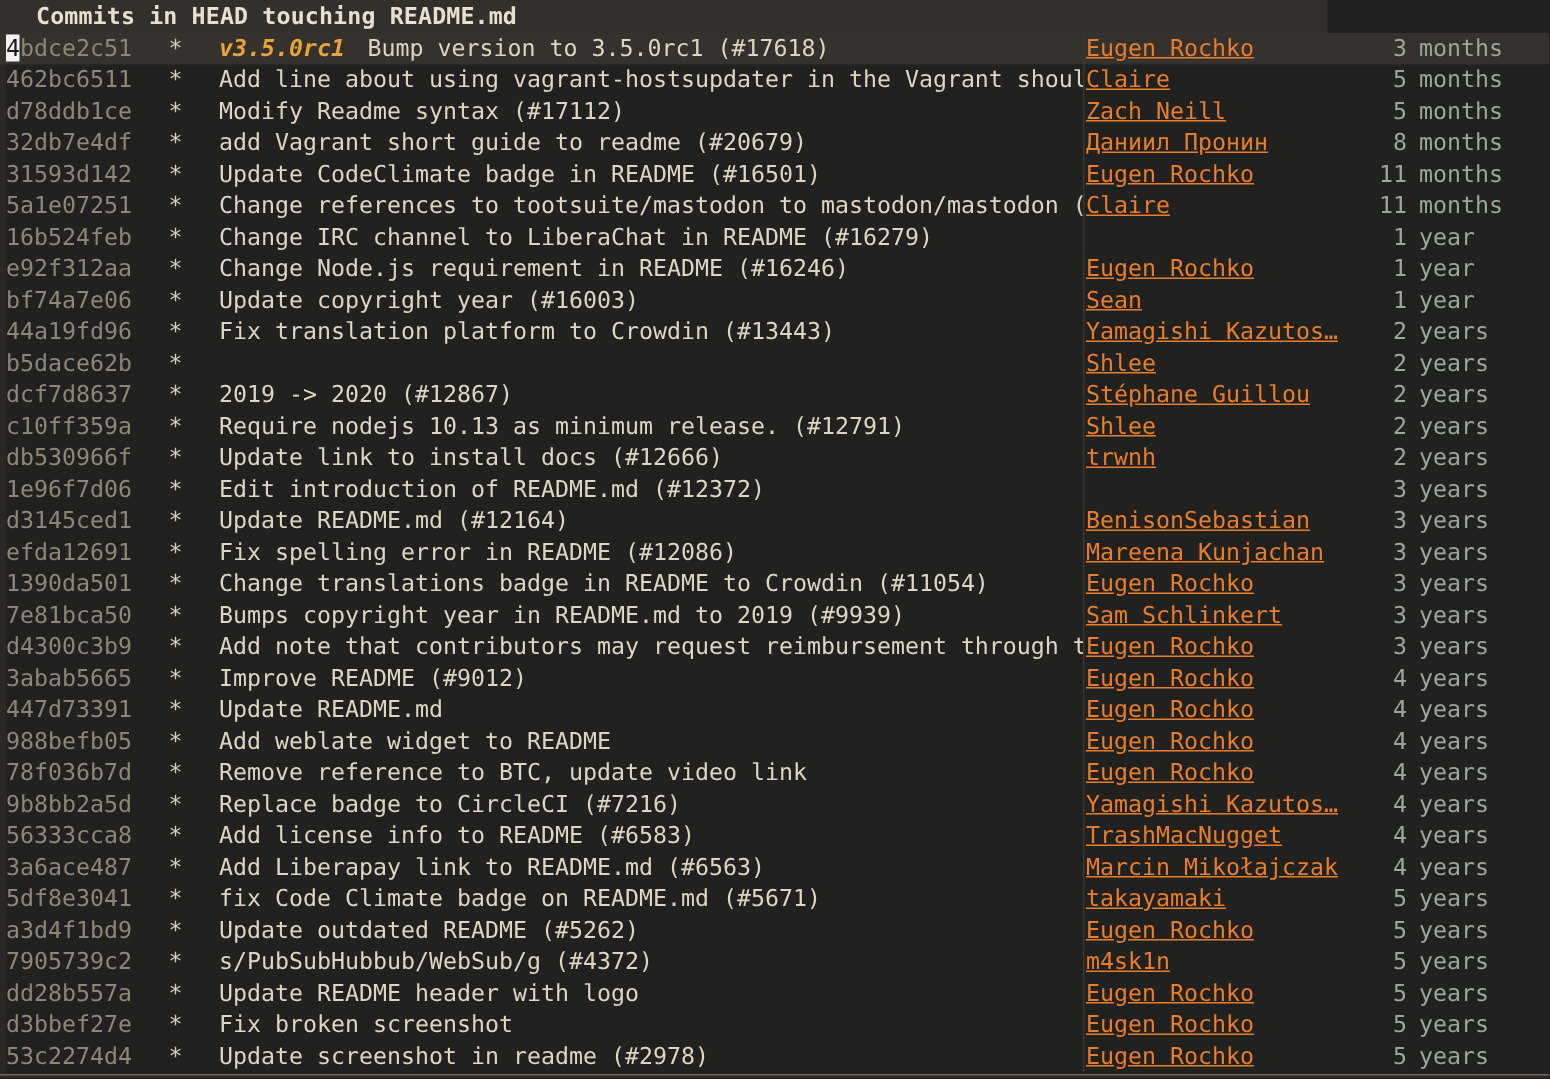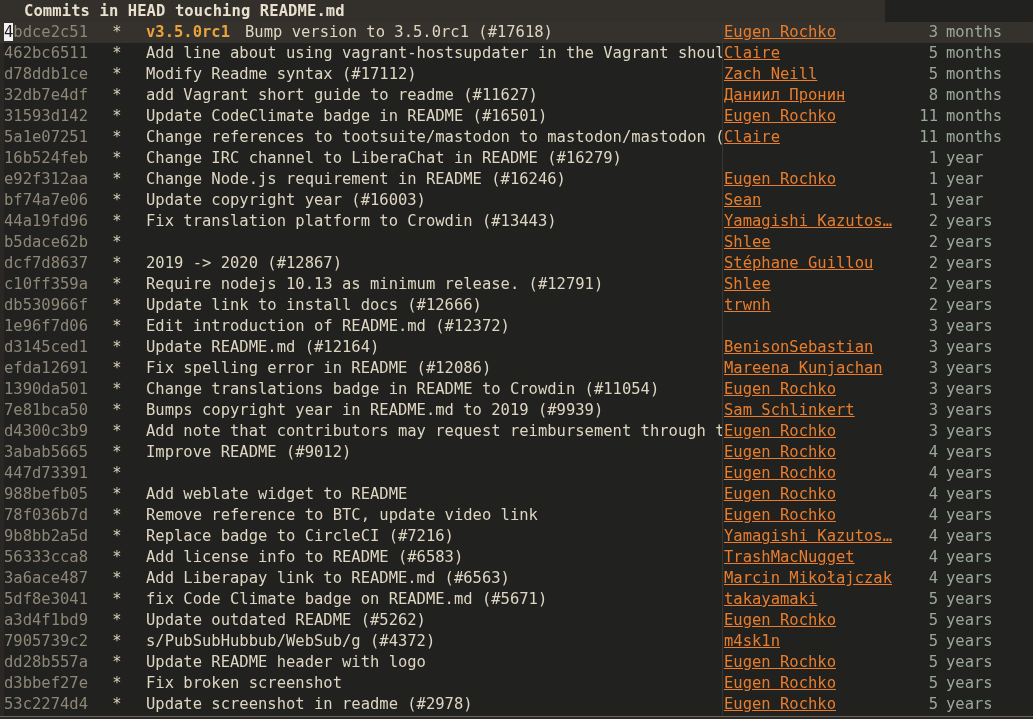--- a/index.html
+++ b/index.html
@@ -84,21 +84,21 @@
     height: 21px;
     overflow: hidden;
     white-space: pre;
     display: flex;
     align-items: center;
     gap: 15px;
   }
 
   .hash    { color: #8e8778; }
   .graph   { color: #d8cfb8; }
-  .tag     { color: #e8a33d; font-weight: bold; }
+  .tag     { color: #e8a33d; font-weight: bold; font-style: italic; }
   .msg     { color: #ded6c2; }
 
   
   .divider {
     position: absolute;
     left: 722px;
     top: 0;
     width: 1px;
     height: 21px;
     background: #3a3632;
@@ -165,39 +165,39 @@
   <div class="titlebar">
     <span class="title">Commits in HEAD touching README.md</span>
   </div>
 
   <div class="gutter"></div>
 
   <div class="rows" id="rows">
       <div class="row selected"><div class="leftpane"><span class="hash"><span class="cursor">4</span>bdce2c51</span><span class="graph"> * </span><span class="tag">v3.5.0rc1</span> <span class="msg">Bump version to 3.5.0rc1 (#17618)</span></div><div class="divider"></div><div class="author">Eugen Rochko</div><div class="date"><span class="num">3</span><span class="unit">months</span></div></div>
       <div class="row"><div class="leftpane"><span class="hash">462bc6511</span><span class="graph"> * </span><span class="msg">Add line about using vagrant-hostsupdater in the Vagrant should documentation</span></div><div class="divider"></div><div class="author">Claire</div><div class="date"><span class="num">5</span><span class="unit">months</span></div></div>
       <div class="row"><div class="leftpane"><span class="hash">d78ddb1ce</span><span class="graph"> * </span><span class="msg">Modify Readme syntax (#17112)</span></div><div class="divider"></div><div class="author">Zach Neill</div><div class="date"><span class="num">5</span><span class="unit">months</span></div></div>
-      <div class="row"><div class="leftpane"><span class="hash">32db7e4df</span><span class="graph"> * </span><span class="msg">add Vagrant short guide to readme (#11627)</span></div><div class="divider"></div><div class="author">Даниил Пронин</div><div class="date"><span class="num">8</span><span class="unit">months</span></div></div>
+      <div class="row"><div class="leftpane"><span class="hash">32db7e4df</span><span class="graph"> * </span><span class="msg">add Vagrant short guide to readme (#20679)</span></div><div class="divider"></div><div class="author">Даниил Пронин</div><div class="date"><span class="num">8</span><span class="unit">months</span></div></div>
       <div class="row"><div class="leftpane"><span class="hash">31593d142</span><span class="graph"> * </span><span class="msg">Update CodeClimate badge in README (#16501)</span></div><div class="divider"></div><div class="author">Eugen Rochko</div><div class="date"><span class="num">11</span><span class="unit">months</span></div></div>
       <div class="row"><div class="leftpane"><span class="hash">5a1e07251</span><span class="graph"> * </span><span class="msg">Change references to tootsuite/mastodon to mastodon/mastodon (#16491)</span></div><div class="divider"></div><div class="author">Claire</div><div class="date"><span class="num">11</span><span class="unit">months</span></div></div>
       <div class="row"><div class="leftpane"><span class="hash">16b524feb</span><span class="graph"> * </span><span class="msg">Change IRC channel to LiberaChat in README (#16279)</span></div><div class="divider"></div><div class="date"><span class="num">1</span><span class="unit">year</span></div></div>
       <div class="row"><div class="leftpane"><span class="hash">e92f312aa</span><span class="graph"> * </span><span class="msg">Change Node.js requirement in README (#16246)</span></div><div class="divider"></div><div class="author">Eugen Rochko</div><div class="date"><span class="num">1</span><span class="unit">year</span></div></div>
       <div class="row"><div class="leftpane"><span class="hash">bf74a7e06</span><span class="graph"> * </span><span class="msg">Update copyright year (#16003)</span></div><div class="divider"></div><div class="author">Sean</div><div class="date"><span class="num">1</span><span class="unit">year</span></div></div>
       <div class="row"><div class="leftpane"><span class="hash">44a19fd96</span><span class="graph"> * </span><span class="msg">Fix translation platform to Crowdin (#13443)</span></div><div class="divider"></div><div class="author">Yamagishi Kazutos…</div><div class="date"><span class="num">2</span><span class="unit">years</span></div></div>
       <div class="row"><div class="leftpane"><span class="hash">b5dace62b</span><span class="graph"> * </span></div><div class="divider"></div><div class="author">Shlee</div><div class="date"><span class="num">2</span><span class="unit">years</span></div></div>
       <div class="row"><div class="leftpane"><span class="hash">dcf7d8637</span><span class="graph"> * </span><span class="msg">2019 -&gt; 2020 (#12867)</span></div><div class="divider"></div><div class="author">Stéphane Guillou</div><div class="date"><span class="num">2</span><span class="unit">years</span></div></div>
       <div class="row"><div class="leftpane"><span class="hash">c10ff359a</span><span class="graph"> * </span><span class="msg">Require nodejs 10.13 as minimum release. (#12791)</span></div><div class="divider"></div><div class="author">Shlee</div><div class="date"><span class="num">2</span><span class="unit">years</span></div></div>
       <div class="row"><div class="leftpane"><span class="hash">db530966f</span><span class="graph"> * </span><span class="msg">Update link to install docs (#12666)</span></div><div class="divider"></div><div class="author">trwnh</div><div class="date"><span class="num">2</span><span class="unit">years</span></div></div>
       <div class="row"><div class="leftpane"><span class="hash">1e96f7d06</span><span class="graph"> * </span><span class="msg">Edit introduction of README.md (#12372)</span></div><div class="divider"></div><div class="date"><span class="num">3</span><span class="unit">years</span></div></div>
       <div class="row"><div class="leftpane"><span class="hash">d3145ced1</span><span class="graph"> * </span><span class="msg">Update README.md (#12164)</span></div><div class="divider"></div><div class="author">BenisonSebastian</div><div class="date"><span class="num">3</span><span class="unit">years</span></div></div>
       <div class="row"><div class="leftpane"><span class="hash">efda12691</span><span class="graph"> * </span><span class="msg">Fix spelling error in README (#12086)</span></div><div class="divider"></div><div class="author">Mareena Kunjachan</div><div class="date"><span class="num">3</span><span class="unit">years</span></div></div>
       <div class="row"><div class="leftpane"><span class="hash">1390da501</span><span class="graph"> * </span><span class="msg">Change translations badge in README to Crowdin (#11054)</span></div><div class="divider"></div><div class="author">Eugen Rochko</div><div class="date"><span class="num">3</span><span class="unit">years</span></div></div>
       <div class="row"><div class="leftpane"><span class="hash">7e81bca50</span><span class="graph"> * </span><span class="msg">Bumps copyright year in README.md to 2019 (#9939)</span></div><div class="divider"></div><div class="author">Sam Schlinkert</div><div class="date"><span class="num">3</span><span class="unit">years</span></div></div>
       <div class="row"><div class="leftpane"><span class="hash">d4300c3b9</span><span class="graph"> * </span><span class="msg">Add note that contributors may request reimbursement through the OpenCollective</span></div><div class="divider"></div><div class="author">Eugen Rochko</div><div class="date"><span class="num">3</span><span class="unit">years</span></div></div>
       <div class="row"><div class="leftpane"><span class="hash">3abab5665</span><span class="graph"> * </span><span class="msg">Improve README (#9012)</span></div><div class="divider"></div><div class="author">Eugen Rochko</div><div class="date"><span class="num">4</span><span class="unit">years</span></div></div>
-      <div class="row"><div class="leftpane"><span class="hash">447d73391</span><span class="graph"> * </span></div><div class="divider"></div><div class="author">Eugen Rochko</div><div class="date"><span class="num">4</span><span class="unit">years</span></div></div>
+      <div class="row"><div class="leftpane"><span class="hash">447d73391</span><span class="graph"> * </span><span class="msg">Update README.md</span></div><div class="divider"></div><div class="author">Eugen Rochko</div><div class="date"><span class="num">4</span><span class="unit">years</span></div></div>
       <div class="row"><div class="leftpane"><span class="hash">988befb05</span><span class="graph"> * </span><span class="msg">Add weblate widget to README</span></div><div class="divider"></div><div class="author">Eugen Rochko</div><div class="date"><span class="num">4</span><span class="unit">years</span></div></div>
       <div class="row"><div class="leftpane"><span class="hash">78f036b7d</span><span class="graph"> * </span><span class="msg">Remove reference to BTC, update video link</span></div><div class="divider"></div><div class="author">Eugen Rochko</div><div class="date"><span class="num">4</span><span class="unit">years</span></div></div>
       <div class="row"><div class="leftpane"><span class="hash">9b8bb2a5d</span><span class="graph"> * </span><span class="msg">Replace badge to CircleCI (#7216)</span></div><div class="divider"></div><div class="author">Yamagishi Kazutos…</div><div class="date"><span class="num">4</span><span class="unit">years</span></div></div>
       <div class="row"><div class="leftpane"><span class="hash">56333cca8</span><span class="graph"> * </span><span class="msg">Add license info to README (#6583)</span></div><div class="divider"></div><div class="author">TrashMacNugget</div><div class="date"><span class="num">4</span><span class="unit">years</span></div></div>
       <div class="row"><div class="leftpane"><span class="hash">3a6ace487</span><span class="graph"> * </span><span class="msg">Add Liberapay link to README.md (#6563)</span></div><div class="divider"></div><div class="author">Marcin Mikołajczak</div><div class="date"><span class="num">4</span><span class="unit">years</span></div></div>
       <div class="row"><div class="leftpane"><span class="hash">5df8e3041</span><span class="graph"> * </span><span class="msg">fix Code Climate badge on README.md (#5671)</span></div><div class="divider"></div><div class="author">takayamaki</div><div class="date"><span class="num">5</span><span class="unit">years</span></div></div>
       <div class="row"><div class="leftpane"><span class="hash">a3d4f1bd9</span><span class="graph"> * </span><span class="msg">Update outdated README (#5262)</span></div><div class="divider"></div><div class="author">Eugen Rochko</div><div class="date"><span class="num">5</span><span class="unit">years</span></div></div>
       <div class="row"><div class="leftpane"><span class="hash">7905739c2</span><span class="graph"> * </span><span class="msg">s/PubSubHubbub/WebSub/g (#4372)</span></div><div class="divider"></div><div class="author">m4sk1n</div><div class="date"><span class="num">5</span><span class="unit">years</span></div></div>
       <div class="row"><div class="leftpane"><span class="hash">dd28b557a</span><span class="graph"> * </span><span class="msg">Update README header with logo</span></div><div class="divider"></div><div class="author">Eugen Rochko</div><div class="date"><span class="num">5</span><span class="unit">years</span></div></div>
       <div class="row"><div class="leftpane"><span class="hash">d3bbef27e</span><span class="graph"> * </span><span class="msg">Fix broken screenshot</span></div><div class="divider"></div><div class="author">Eugen Rochko</div><div class="date"><span class="num">5</span><span class="unit">years</span></div></div>

